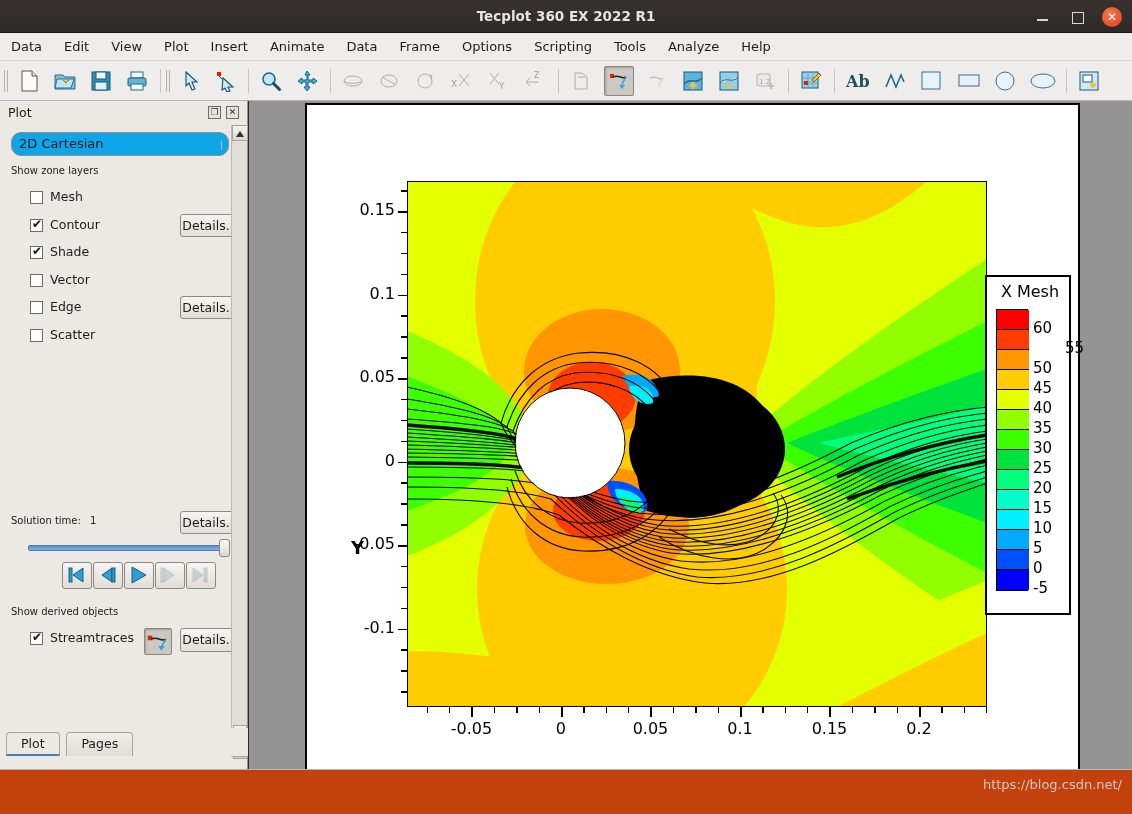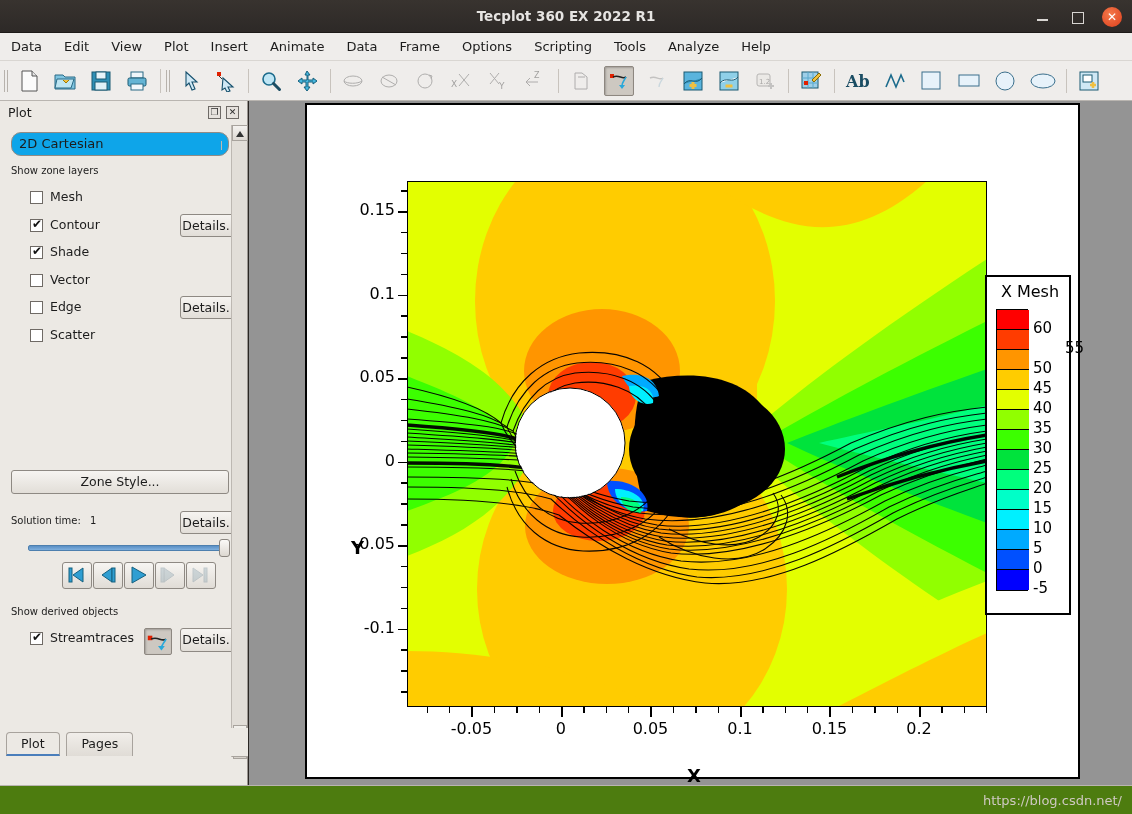--- a/index.html
+++ b/index.html
@@ -138,22 +138,22 @@
             background:#fff; border:2px solid #000; }
   #legend-title { position:absolute; left:0; top:5px; width:86px; text-align:center;
                   font-size:16px; color:#000; font-family:"DejaVu Sans",sans-serif; }
   #legend-bands { position:absolute; left:9px; top:32px; width:32px; border:1px solid #000; }
   .lband { width:32px; height:20px; border-bottom:1px solid #000; }
   .lband:last-child { border-bottom:none; }
   .lval { position:absolute; left:46px; font-size:15px; color:#000;
           font-family:"DejaVu Sans",sans-serif; }
 
   
-  #statusbar { position:absolute; left:0; bottom:0; width:1132px; height:29px;
-               background:#4d7c0f; border-top:1px solid #b9b5b0; }
+  #statusbar { position:absolute; left:0; bottom:0; width:1132px; height:45px;
+               background:#c2410c; border-top:1px solid #b9b5b0; }
   #status-coords { position:absolute; right:6px; top:5px; font-size:12px; color:#1c1c1c;
                    font-family:"DejaVu Sans Mono", monospace; letter-spacing:-0.2px; }
   #watermark { position:absolute; right:10px; top:7px; font-size:13px; color:#cfc9c2;
                font-family:"DejaVu Sans",sans-serif; }
 </style>
 </head>
 <body>
 
 <div id="app">
 
@@ -398,21 +398,20 @@
           <div class="chkrow" style="top: 174px;">
             <span class="chkbox"></span>
             <span class="chklabel">Edge</span>
           </div>
           <div class="btn" style="left: 180px; top: 171px; width: 60px; height: 23px; line-height: 21px;">Details...</div>
           <div class="chkrow" style="top: 201.5px;">
             <span class="chkbox"></span>
             <span class="chklabel">Scatter</span>
           </div>
         </div>
-      <div class="btn" id="zone-style" style="left:11px; top:345px; width:218px; height:24px; line-height:22px;">Zone Style...</div>
 
       <div class="sect-label" style="top:390px">
         <span>Solution time:</span>
         <span style="margin-left:6px">1</span>
       </div>
       <div class="btn" style="left:180px; top:386px; width:60px; height:23px; line-height:21px;">Details...</div>
 
       <div id="slider-track"></div>
       <div id="slider-thumb"></div>
 

